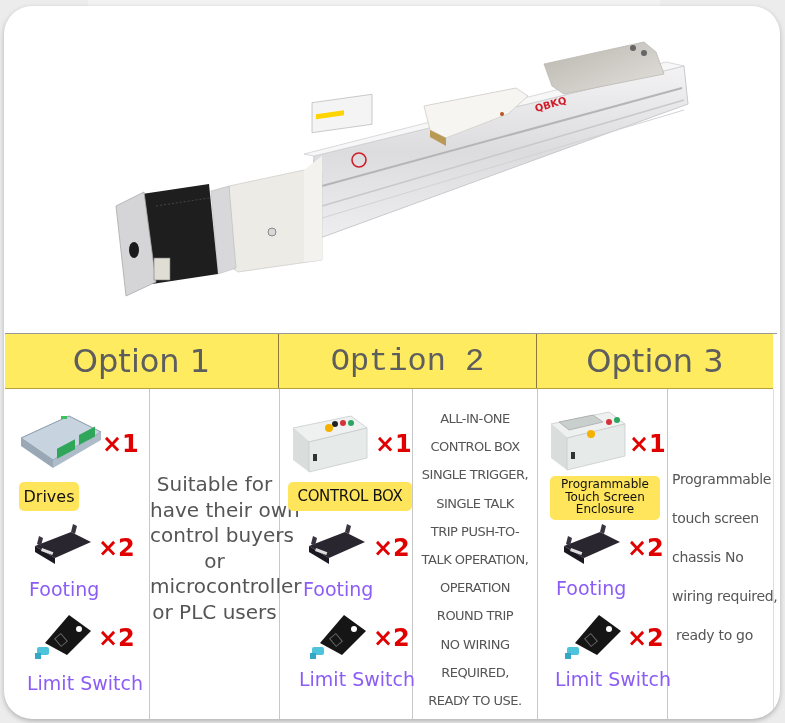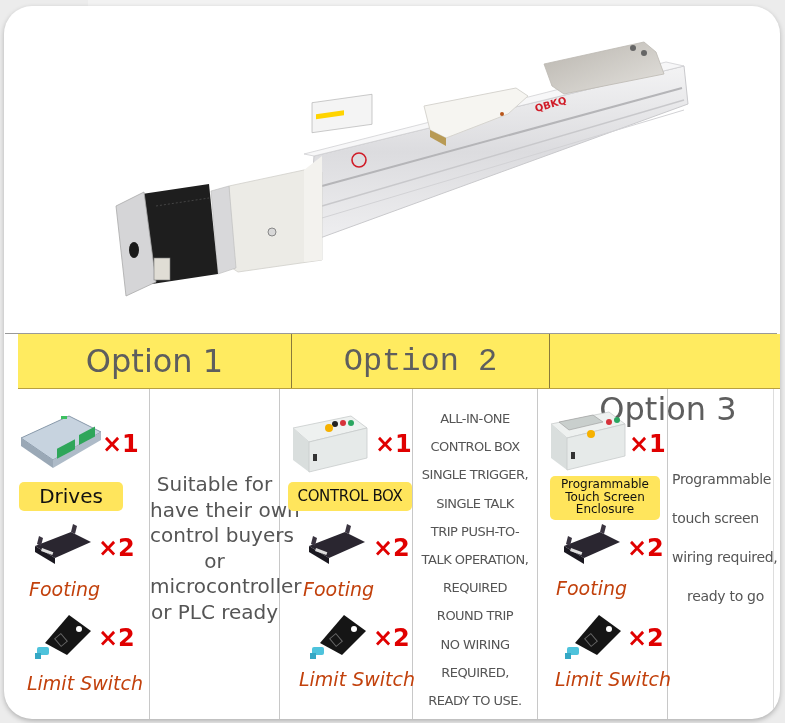--- a/index.html
+++ b/index.html
@@ -1,25 +1,25 @@
 <!DOCTYPE html>
 <html><head>
 <meta charset="utf-8">
 <style>
   html, body { margin:0; padding:0; }
   body { width:785px; height:723px; background:#ececec; position:relative; overflow:hidden; font-family:"DejaVu Sans", sans-serif; }
   .topstrip { position:absolute; left:88px; top:0; width:572px; height:6px; background:#f2f2f2; }
   .card { position:absolute; left:4px; top:6px; width:776px; height:713px; background:#fff; border-radius:28px; box-shadow:0 2px 5px rgba(0,0,0,0.25); overflow:hidden; }
   .hero { position:absolute; left:0; top:0; width:776px; height:320px; }
   .table { position:absolute; left:1px; top:327px; width:772px; height:390px; border-top:1px solid #999; }
-  .hdr-row { position:absolute; left:13px; top:0; width:768px; height:54px; background:#ffeb60; border-bottom:1px solid #b8a040; }
+  .hdr-row { position:absolute; left:0; top:0; width:768px; height:54px; background:#ffeb60; border-bottom:1px solid #b8a040; }
   .hdr { position:absolute; top:0; height:54px; display:flex; align-items:center; justify-content:center; color:#5e5e5e; font-size:32px; font-family:"DejaVu Sans", sans-serif; border-right:1px solid #8a7a3a; box-sizing:border-box; }
   .col-line { position:absolute; top:55px; width:1px; height:340px; background:#c8c8c8; }
   .qty { color:#e00000; font-weight:bold; font-size:24px; font-family:"DejaVu Sans", sans-serif; position:absolute; }
-  .label { position:absolute; color:#c2410c; font-size:19px; font-family:"DejaVu Sans", sans-serif; white-space:nowrap;font-style:italic; }
+  .label { position:absolute; color:#8b5cf6; font-size:19px; font-family:"DejaVu Sans", sans-serif; white-space:nowrap; }
   .badge { position:absolute; background:#ffe55c; border-radius:5px; color:#111; text-align:center; font-family:"DejaVu Sans", sans-serif; }
   .desc { position:absolute; color:#555; text-align:center; font-family:"DejaVu Sans", sans-serif; }
   .desc div { white-space:nowrap; }
   .icon { position:absolute; }
 </style>
 </head>
 <body>
 
 <div class="topstrip"></div>
 
@@ -75,21 +75,21 @@
   </div>
 
   <div class="table">
     <div class="hdr-row">
       <div class="hdr" style="left:0;width:274px;">
           <span>Option 1</span>
         </div>
       <div class="hdr" style="left:274px;width:258px;font-family:Liberation Mono, monospace;">
           <span>Option 2</span>
         </div>
-      <div class="hdr" style="left:532px;width:236px;border-right:none;margin-top:48px;">
+      <div class="hdr" style="left:532px;width:236px;border-right:none;">
           <span>Option 3</span>
         </div>
     </div>
 
     <div class="col-line" style="left:144px;"></div>
     <div class="col-line" style="left:274px;"></div>
     <div class="col-line" style="left:407px;"></div>
     <div class="col-line" style="left:532px;"></div>
     <div class="col-line" style="left:662px;"></div>
     <div class="col-line" style="left:768px;background:#ddd;"></div>
@@ -98,21 +98,21 @@
 
       <svg class="icon" style="left:12px;top:80px;" width="86" height="58" viewBox="0 0 86 58">
         <polygon points="4,24 52,2 84,18 36,46" fill="#c7d3df" stroke="#8899aa" stroke-width="1"></polygon>
         <polygon points="4,24 36,46 36,54 4,32" fill="#9aa8b6"></polygon>
         <polygon points="36,46 84,18 84,26 36,54" fill="#aebbc8"></polygon>
         <rect x="40" y="30" width="18" height="10" fill="#2fa65a" transform="skewY(-28) translate(0,26)"></rect>
         <rect x="62" y="18" width="16" height="10" fill="#2fa65a" transform="skewY(-28) translate(0,36)"></rect>
         <rect x="44" y="2" width="6" height="3" fill="#3cc060"></rect>
       </svg>
       <span class="qty" style="left:97px;top:96px;">×1</span>
-      <div class="badge" style="left:14px;top:148px;width:104px;height:29px;line-height:29px;font-size:20px;">Drives</div>
+      <div class="badge" style="left:14px;top:148px;width:60px;height:29px;line-height:29px;font-size:16px;">Drives</div>
 
       <svg class="icon" style="left:26px;top:190px;" width="62" height="42" viewBox="0 0 62 42">
         <polygon points="4,22 40,8 60,18 24,34" fill="#2a2630"></polygon>
         <polygon points="4,22 24,34 24,40 4,28" fill="#1a1820"></polygon>
         <polygon points="40,8 42,0 46,2 44,10" fill="#3a3440"></polygon>
         <polygon points="6,20 8,12 12,14 10,22" fill="#3a3440"></polygon>
         <rect x="10" y="26" width="12" height="3" fill="#ddd" transform="rotate(20 16 28)"></rect>
       </svg>
       <span class="qty" style="left:93px;top:200px;">×2</span>
       <span class="label" style="left:24px;top:244px;">Footing</span>
@@ -127,21 +127,21 @@
       <span class="qty" style="left:93px;top:290px;">×2</span>
       <span class="label" style="left:22px;top:338px;">Limit Switch</span>
     </div>
 
     <div class="desc" style="left:145px;top:138px;width:129px;font-size:20px;line-height:25.6px;">
       <div>Suitable for</div>
       <div>have their own</div>
       <div>control buyers</div>
       <div>or</div>
       <div>microcontroller</div>
-      <div>or PLC ready</div>
+      <div>or PLC users</div>
     </div>
 
     <div>
       <svg class="icon" style="left:284px;top:80px;" width="80" height="60" viewBox="0 0 80 60">
         <polygon points="4,14 62,2 78,14 20,28" fill="#eef1f0" stroke="#c8cccc" stroke-width="0.8"></polygon>
         <polygon points="4,14 20,28 20,58 4,46" fill="#d9dedd"></polygon>
         <polygon points="20,28 78,14 78,44 20,58" fill="#e6eae9" stroke="#c8cccc" stroke-width="0.8"></polygon>
         <circle cx="46" cy="10" r="3" fill="#222"></circle>
           <circle cx="54" cy="9" r="3" fill="#d6323a"></circle>
           <circle cx="62" cy="9" r="3" fill="#2aa660"></circle>
@@ -172,21 +172,21 @@
       <span class="label" style="left:294px;top:334px;">Limit Switch</span>
     </div>
 
     <div class="desc" style="left:408px;top:71px;width:124px;font-size:13px;line-height:28.2px;letter-spacing:-0.5px;">
       <div>ALL-IN-ONE</div>
       <div>CONTROL BOX</div>
       <div>SINGLE TRIGGER,</div>
       <div>SINGLE TALK</div>
       <div>TRIP PUSH-TO-</div>
       <div>TALK OPERATION,</div>
-      <div>REQUIRED</div>
+      <div>OPERATION</div>
       <div>ROUND TRIP</div>
       <div>NO WIRING</div>
       <div>REQUIRED,</div>
       <div>READY TO USE.</div>
     </div>
 
     <div>
       <svg class="icon" style="left:542px;top:76px;" width="80" height="62" viewBox="0 0 80 62">
         <polygon points="4,14 62,2 78,14 20,28" fill="#eef1f0" stroke="#c8cccc" stroke-width="0.8"></polygon>
         <polygon points="12,12 46,5 56,12 22,20" fill="#c9cfcd" stroke="#999" stroke-width="0.6"></polygon>
@@ -221,17 +221,18 @@
         <rect x="2" y="38" width="12" height="8" rx="2" fill="#4ec3dc"></rect>
         <rect x="0" y="44" width="6" height="6" fill="#35a7c4"></rect>
       </svg>
       <span class="qty" style="left:622px;top:290px;">×2</span>
       <span class="label" style="left:550px;top:334px;">Limit Switch</span>
     </div>
 
     <div class="desc" style="left:663px;top:126px;width:110px;font-size:14px;line-height:39px;text-align:left;padding-left:4px;box-sizing:border-box;letter-spacing:-0.3px;">
       <div>Programmable</div>
       <div>touch screen</div>
+      <div>chassis No</div>
       <div>wiring required,</div>
-      <div style="padding-left:4px;margin-left:11px;">ready to go</div>
+      <div style="padding-left:4px;">ready to go</div>
     </div>
   </div>
 </div>
 
 </body></html>

